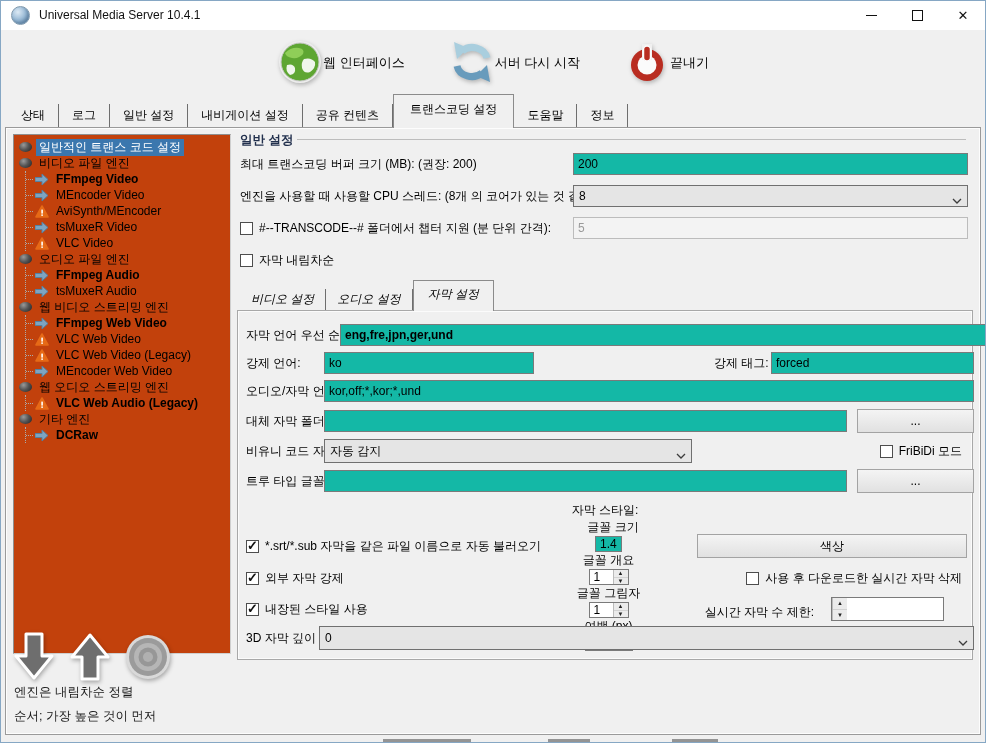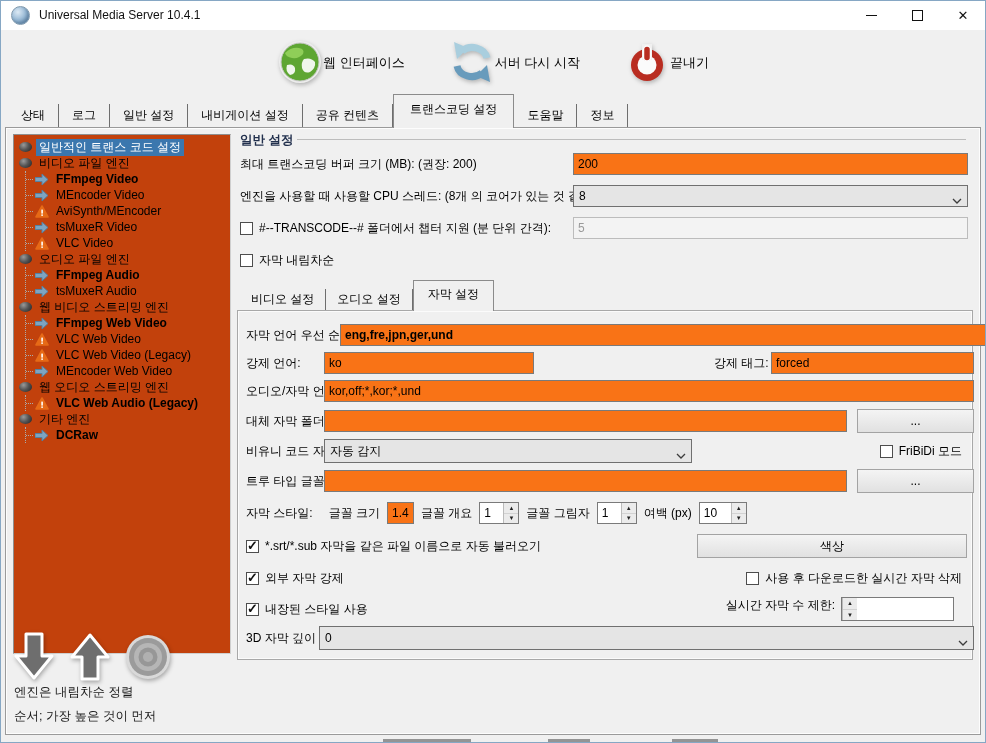--- a/index.html
+++ b/index.html
@@ -53,33 +53,33 @@
   .order-btns { position:absolute; left:13px; top:632px; display:flex; align-items:center; gap:14px; }
   .order-btns svg { filter: drop-shadow(1px 2px 2px rgba(0,0,0,.3)); }
   .tree-footer { position:absolute; left:14px; top:680px; font-size:12.5px; color:#1a1a1a; line-height:24px; }
 
   
   .right { position:absolute; left:237px; top:127px; width:737px; height:606px; }
   .sec-title { position:absolute; top:5px; left:3px; font-weight:bold; font-size:12.5px; color:#22304d; }
   .sec-rule { position:absolute; top:12px; left:60px; right:8px; height:1px; background:#bcbcbc; }
 
   .row { position:absolute; left:3px; right:9px; height:22px; display:flex; align-items:center; }
-  .input { border:1px solid #7a7a7a; background:#f97316; font-size:12px; font-family:"Liberation Sans",sans-serif; padding:0 4px; height:22px; box-sizing:border-box; }
+  .input { border:1px solid #7a7a7a; background:#14b8a6; font-size:12px; font-family:"Liberation Sans",sans-serif; padding:0 4px; height:22px; box-sizing:border-box; }
   .input:disabled { background:#f3f3f3; color:#9a9a9a; border-color:#bcbcbc; }
   .combo { display:flex; align-items:center; border:1px solid #707070; background:#e5e5e5; padding:0 5px; position:relative; box-sizing:border-box; height:22px; }
   .combo .chev { position:absolute; right:5px; top:50%; margin-top:-3px; }
   .cb { width:13px; height:13px; border:1px solid #4d4d4d; background:#fff; position:relative; flex:none; box-sizing:border-box; }
   .cb.checked::after { content:'\2713'; position:absolute; left:0; top:-3px; font-size:13px; font-weight:bold; color:#111; }
   .cb-label { margin-left:6px; }
   .btn { display:flex; align-items:center; justify-content:center; border:1px solid #a3a3a3; background:linear-gradient(#f4f4f4,#e1e1e1); font-size:12px; box-sizing:border-box; }
 
   .abs { position:absolute; }
 
   
-  .subtabs { position:absolute; top:156px; left:3px; display:flex; align-items:flex-end; height:27px; z-index:3; }
+  .subtabs { position:absolute; top:156px; left:3px; display:flex; align-items:flex-end; height:27px; z-index:3;font-style:italic; }
   .subtab { padding:0 11px; height:21px; display:flex; align-items:center; border-right:1px solid #6e6e6e; }
   .subtab.selected { border:1px solid #8b8b8b; border-bottom:none; height:27px; background:#f0f0f0; margin-bottom:-1px; padding:0 14px 3px 14px; z-index:4; }
   .subpanel { position:absolute; top:183px; left:0; width:736px; height:350px; box-sizing:border-box;
     border:1px solid #a8a8a8; box-shadow: inset 1px 1px 0 #fbfbfb, inset -1px -1px 0 #fbfbfb; }
   .subpanel .row { left:8px; right:8px; }
 
   .spinner { display:inline-flex; border:1px solid #7a7a7a; height:22px; background:#fff; box-sizing:border-box; }
   .spin-val { padding:0 4px; display:flex; align-items:center; flex:1; }
   .spin-val.right { justify-content:flex-end; }
   .spin-btns { width:14px; display:flex; flex-direction:column; border-left:1px solid #bbb; flex:none; }
@@ -394,21 +394,21 @@
         <span class="cb-label">FriBiDi 모드</span>
       </span>
     </div>
 
     <div class="row" style="top:159px;">
       <span>트루 타입 글꼴 지정:</span>
       <input class="input abs" style="left: 78px; width: 523px;">
       <div class="btn abs" style="left:611px; width:117px; height:24px;">...</div>
     </div>
 
-    <div class="row style-row" style="top:191px;">
+    <div class="row style-row" style="top:191px;flex-direction:column;">
       <span>자막 스타일:</span>
       <span class="gap-l">글꼴 크기</span>
       <input class="input gap-s" style="width: 27px;" value="1.4">
       <span class="gap-s">글꼴 개요</span>
       <span class="spinner gap-s" style="width:40px;">
         <span class="spin-val">1</span>
         <span class="spin-btns">
             <span class="up">▲</span>
             <span>▼</span>
           </span>
@@ -442,21 +442,21 @@
 
     <div class="row" style="top:224px;">
       <span class="cb checked"></span>
       <span class="cb-label">*.srt/*.sub 자막을 같은 파일 이름으로 자동 불러오기</span>
       <div class="btn abs" style="left:451px; width:270px; height:24px;">색상</div>
     </div>
 
     <div class="row" style="top:287px;">
       <span class="cb checked"></span>
       <span class="cb-label">내장된 스타일 사용</span>
-      <span class="abs" style="right:10px; display:flex; align-items:flex-start; gap:6px;">
+      <span class="abs" style="right:20px; display:flex; align-items:flex-end; gap:17px;">
         <span>실시간 자막 수 제한:</span>
         <span class="spinner" style="width:113px; height:24px;">
           <span class="spin-val right">20</span>
           <span class="spin-btns">
               <span class="up">▲</span>
               <span>▼</span>
             </span>
         </span>
       </span>
     </div>

